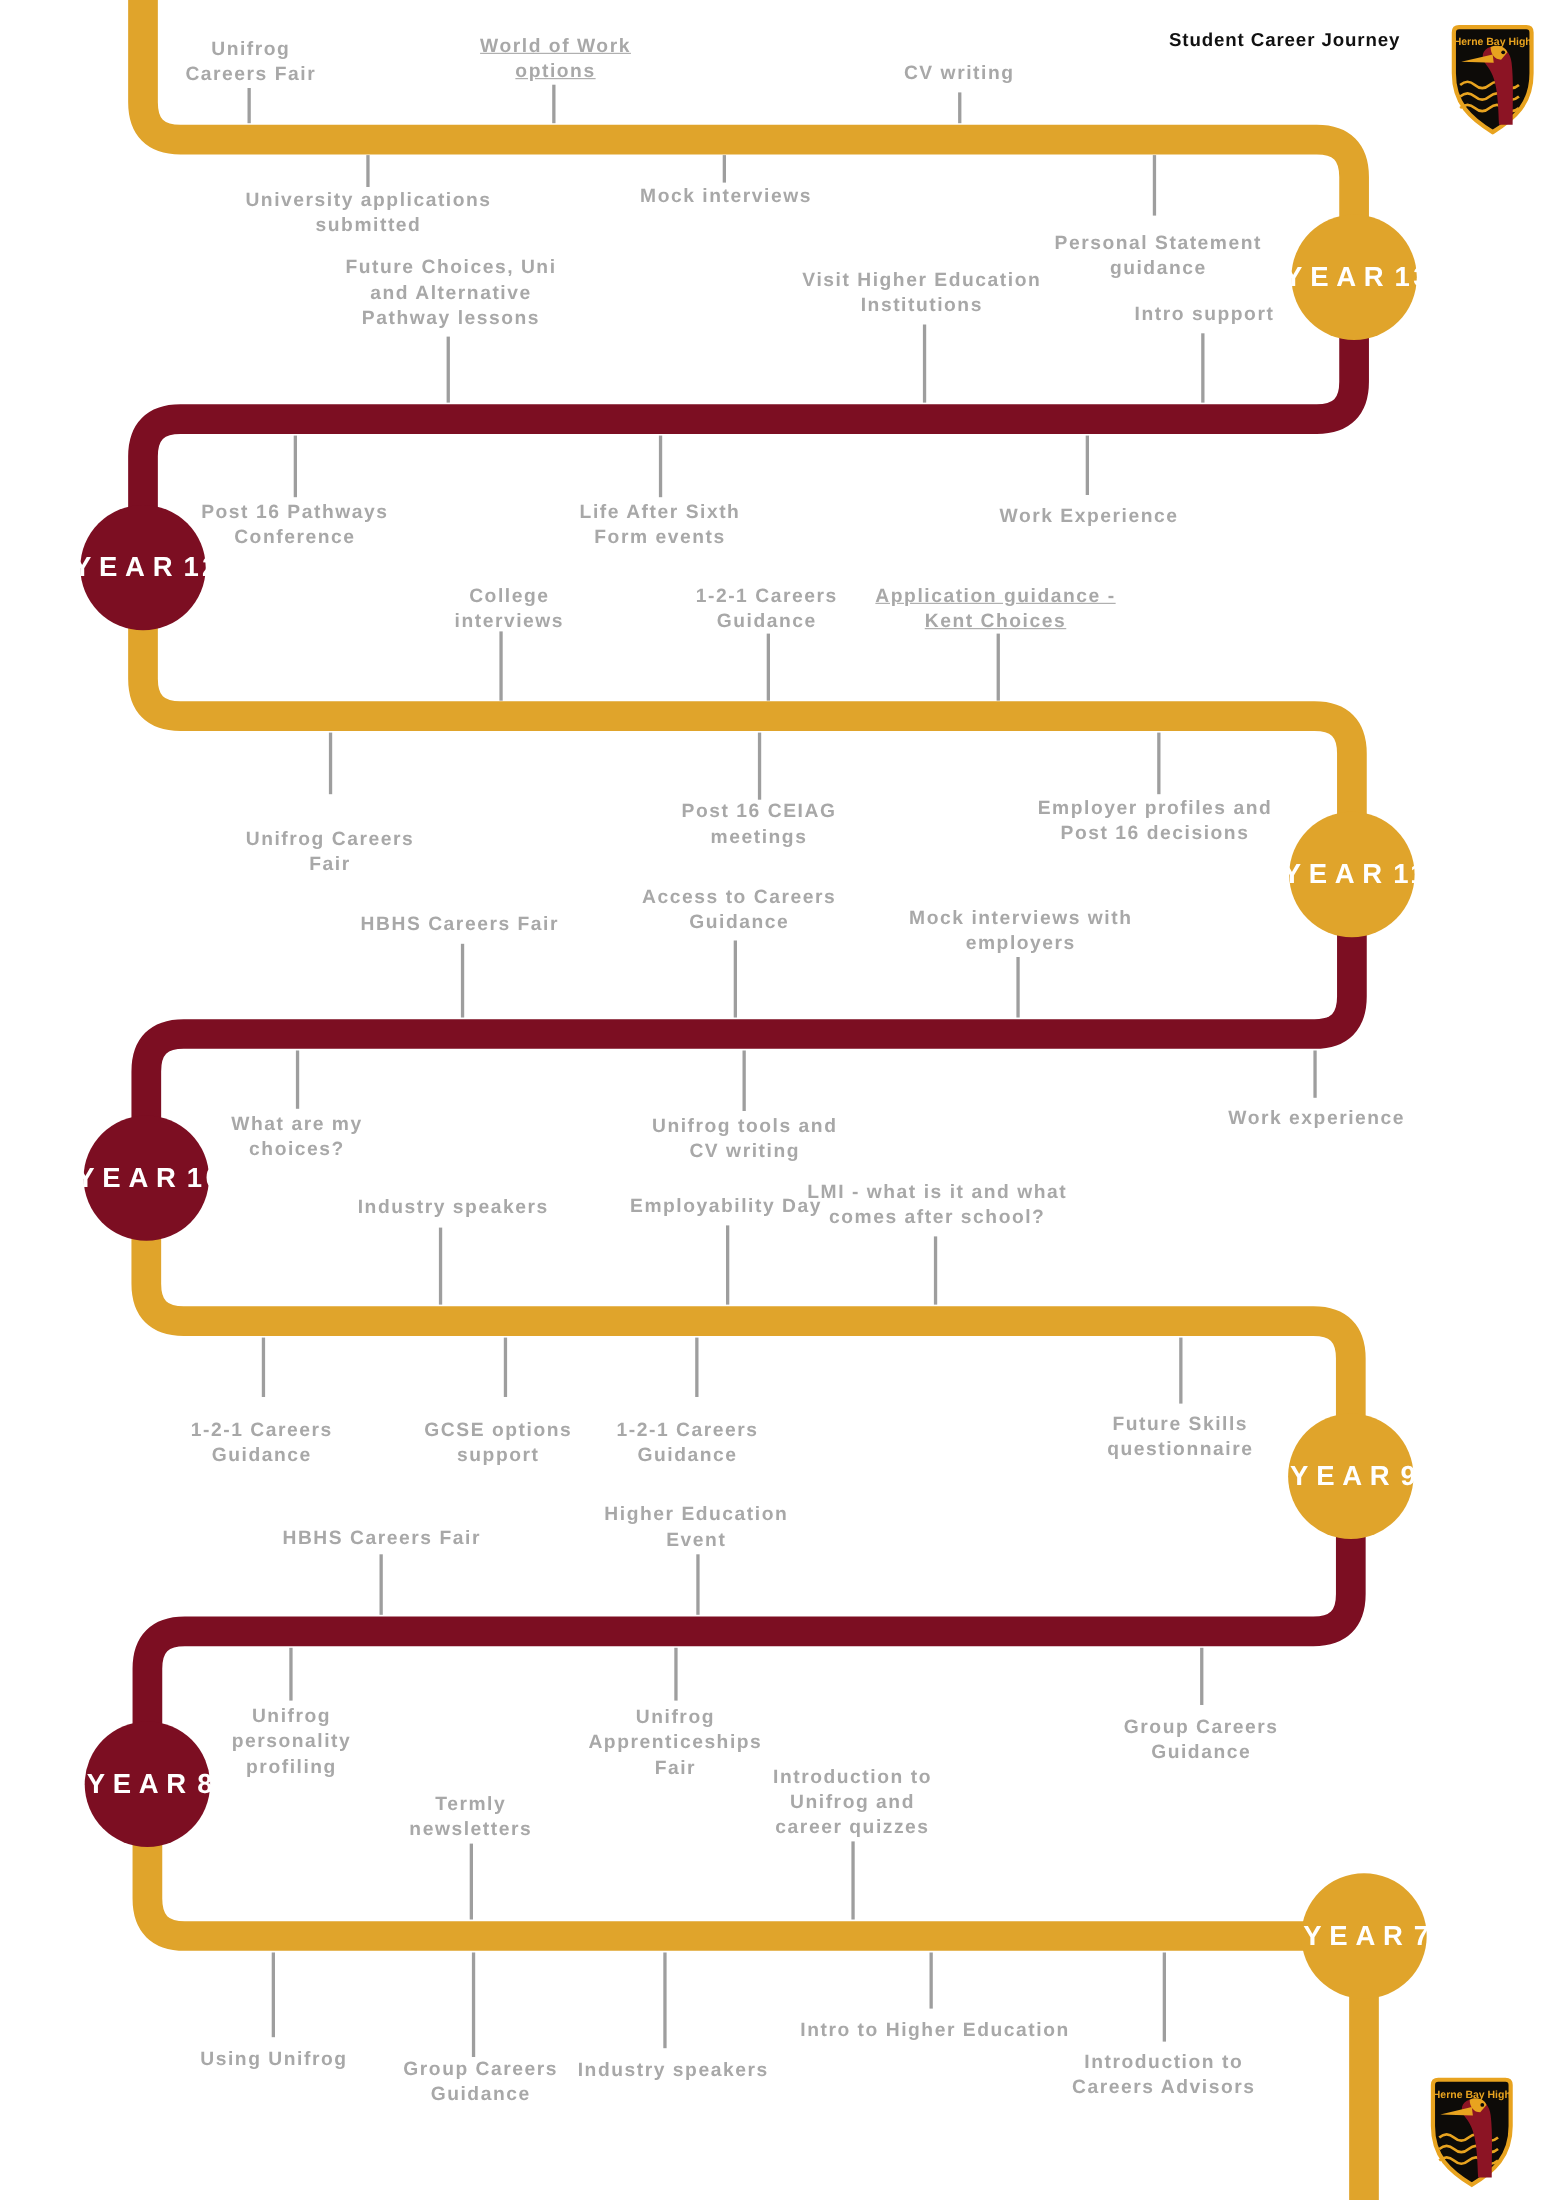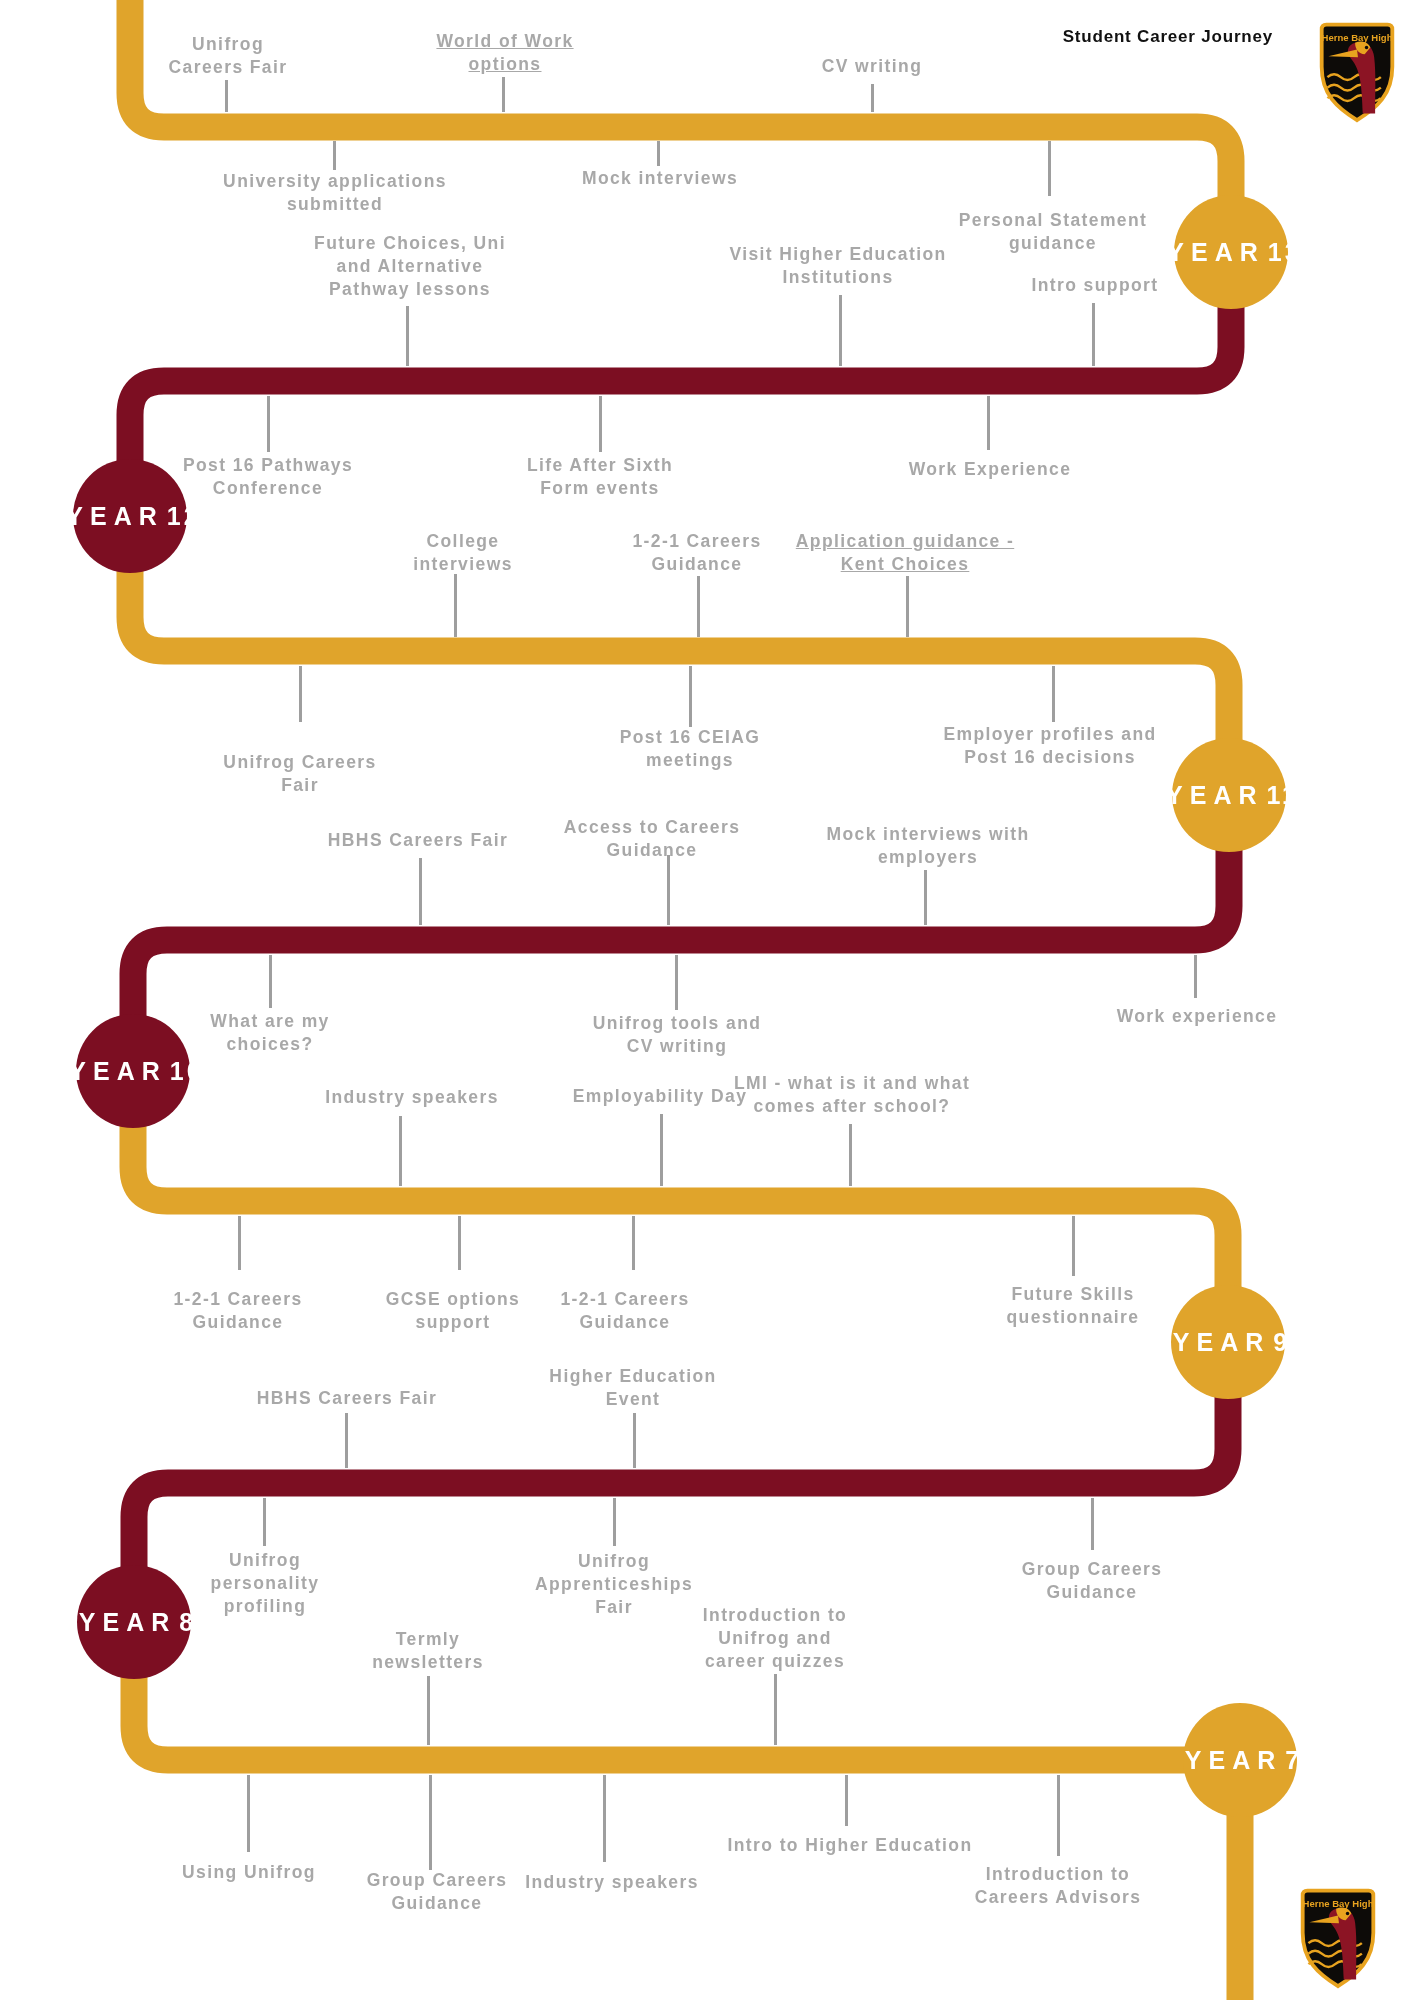--- a/index.html
+++ b/index.html
@@ -136,21 +136,21 @@
 Fair</div>
     <div class="tick" style="left: 688.5px; top: 666px; height: 61px;"></div>
     <div class="event-label" style="left: 690px; top: 749px;">Post 16 CEIAG
 meetings</div>
     <div class="tick" style="left: 1051.5px; top: 666px; height: 56px;"></div>
     <div class="event-label" style="left: 1050px; top: 746px;">Employer profiles and
 Post 16 decisions</div>
     <div class="tick" style="left: 418.5px; top: 858px; height: 67px;"></div>
     <div class="event-label" style="left: 418px; top: 840px;">HBHS Careers Fair</div>
     <div class="tick" style="left: 666.5px; top: 855px; height: 70px;"></div>
-    <div class="event-label" style="left: 652px; top: 827px; margin-top: 12px;">Access to Careers
+    <div class="event-label" style="left: 672px; top: 827px;">Access to Careers
 Guidance</div>
     <div class="tick" style="left: 923.5px; top: 870px; height: 55px;"></div>
     <div class="event-label" style="left: 928px; top: 846px;">Mock interviews with
 employers</div>
     <div class="tick" style="left: 268.5px; top: 955px; height: 53px;"></div>
     <div class="event-label" style="left: 270px; top: 1033px;">What are my
 choices?</div>
     <div class="tick" style="left: 674.5px; top: 955px; height: 55px;"></div>
     <div class="event-label" style="left: 677px; top: 1035px;">Unifrog tools and
 CV writing</div>

